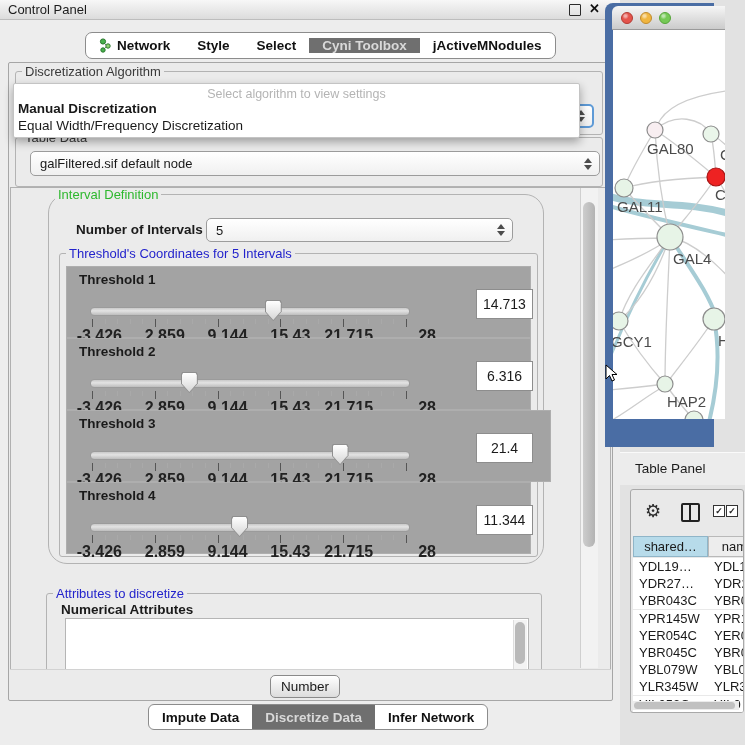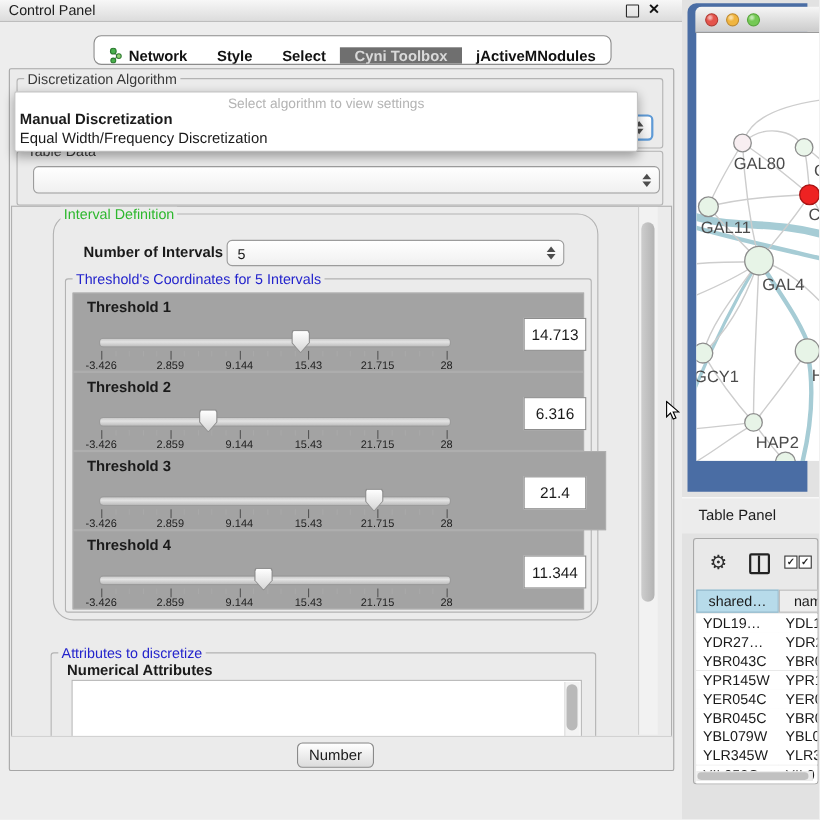--- a/index.html
+++ b/index.html
@@ -8,21 +8,21 @@
   .abs{position:absolute;}
 
   
   #control-panel{left:0;top:0;width:620px;height:745px;background:#ededed;}
   #cp-titlebar{left:0;top:0;width:620px;height:19px;
       background:linear-gradient(#f7f7f7,#dcdcdc);border-bottom:1px solid #bdbdbd;}
   #cp-title{left:8px;top:2px;font-size:13px;color:#1c1c1c;}
   #float-icon{left:569px;top:4px;width:10px;height:10px;border:1.6px solid #2b2b2b;border-radius:1px;}
   #close-icon{left:589px;top:1px;font-size:13px;font-weight:bold;color:#111;}
 
-  #cp-tabbar{left:85px;top:32px;height:25px;display:flex;align-items:flex-end;
+  #cp-tabbar{left:85px;top:32px;height:25px;display:flex;align-items:center;
       background:#fff;border:1px solid #8c8c8c;border-radius:7px;overflow:hidden;}
   .tab{display:flex;align-items:center;gap:5px;padding:0 13px;font-weight:bold;font-size:13.5px;color:#111;white-space:nowrap;}
   .tab.selected{background:#6f6f6f;color:#d9d9d9;}
   .tab-sep{width:1px;background:#c3c3c3;margin:5px 0;}
 
   #cp-outer{left:8px;top:62px;width:603px;height:637px;border:1px solid #a6a6a6;
       background:#ebebeb;border-radius:2px;}
 
   .group{position:absolute;border:1px solid #b3b3b3;border-radius:3px;}
   .group-label{position:absolute;top:-8px;left:6px;background:#ebebeb;padding:0 3px;font-size:13px;white-space:nowrap;}
@@ -55,22 +55,22 @@
   .thr-track{position:absolute;left:23px;top:40px;width:318px;height:7px;border-radius:4px;
       border:1px solid #9b9b9b;background:linear-gradient(#c9c9c9,#e3e3e3 40%,#bdbdbd);}
   .thr-handle-o{position:absolute;top:33px;width:17px;height:21px;
       clip-path:polygon(8% 0,92% 0,100% 12%,100% 55%,50% 100%,0 55%,0 12%);background:#8f8f8f;}
   .thr-handle-i{position:absolute;left:1px;top:1px;width:15px;height:19px;
       clip-path:polygon(8% 0,92% 0,100% 12%,100% 55%,50% 100%,0 55%,0 12%);
       background:linear-gradient(#ffffff,#d6d6d6);}
   .tick{position:absolute;width:1px;background:#8a8a8a;}
   .tick.minor{height:5px;background:#a9a9a9;}
   .tick.major{height:8px;background:#555;}
-  .tick-lbl{position:absolute;width:60px;margin-left:-30px;text-align:center;
-      font-size:10px;font-weight:normal;color:#222;}
+  .tick-lbl{position:absolute;width:60px;margin-left:-30px;text-align:right;
+      font-size:16px;font-weight:bold;color:#222;}
   .thr-value{position:absolute;left:409px;top:22px;width:55px;height:28px;background:#fff;
       border:1px solid #8d8d8d;font-size:14px;display:flex;align-items:center;justify-content:center;}
 
   
   #attr-list{position:absolute;left:18px;top:24px;width:462px;height:76px;background:#fff;
       border:1px solid #b5b5b5;overflow:hidden;}
   .attr-item{padding:1px 0 1px 8px;font-size:13px;line-height:15.5px;white-space:nowrap;}
   #attr-scroll{position:absolute;right:1px;top:1px;width:13px;height:74px;background:#f3f3f3;border-left:1px solid #ddd;}
   #attr-thumb{position:absolute;left:1px;top:2px;width:10px;height:42px;border-radius:5px;background:#b9b9b9;}
 
@@ -81,21 +81,21 @@
 
   #apply-row{left:1px;top:606px;width:601px;height:30px;background:#ebebeb;border-top:1px solid #d2d2d2;}
   #apply-btn{left:260px;top:5px;width:68px;height:21px;border:1px solid #8a8a8a;border-radius:5px;
       background:linear-gradient(#ffffff,#dcdcdc);font-size:13.5px;display:flex;align-items:center;justify-content:center;}
 
   #cp-bottom-tabs{left:148px;top:704px;height:24px;display:flex;background:#fff;
       border:1px solid #8c8c8c;border-radius:6px;overflow:hidden;}
 
   
   #right-bg{left:620px;top:0;width:125px;height:745px;background:#e2e2e2;}
-  #net-window{left:625px;top:3px;width:109px;height:444px;background:#4a6da4;border-top-left-radius:8px;}
+  #net-window{left:605px;top:3px;width:109px;height:444px;background:#4a6da4;border-top-left-radius:8px;}
   #net-titlebar{position:absolute;left:7px;top:3px;width:113px;height:24px;
       background:linear-gradient(#f6f6f6,#cbcbcb);border-top-left-radius:6px;border-bottom:1px solid #9a9a9a;
       display:flex;align-items:center;padding-left:9px;gap:7px;box-sizing:border-box;}
   .light{width:12px;height:12px;border-radius:50%;box-sizing:border-box;}
   #net-canvas{position:absolute;left:8px;top:27px;width:112px;height:389px;background:#fff;overflow:hidden;}
 
   #table-strip{left:620px;top:452px;width:125px;height:32px;background:#ececec;border-top:1px solid #fafafa;}
   #table-strip-title{left:15px;top:8px;font-size:13.5px;color:#1c1c1c;}
   #table-panel{left:630px;top:489px;width:112px;height:222px;background:#e9e9e9;
       border:1px solid #a9a9a9;border-radius:3px;overflow:hidden;}
@@ -165,20 +165,21 @@
           <span class="spin">
               <i class="up"></i>
               <i class="dn"></i>
             </span>
         </div>
       </div>
 
       <div class="group" id="tabledata-group" style="left:6px;top:74px;width:586px;height:48px;">
         <span class="group-label lbl-dark">Table Data</span>
         <div class="combo" style="left:14px;top:13px;width:570px;height:25px;">
+          <span>galFiltered.sif default node</span>
           <span class="spin">
               <i class="up"></i>
               <i class="dn"></i>
             </span>
         </div>
       </div>
 
       <div id="scroll-area" class="abs">
 
         <div class="group" style="left:37px;top:6px;width:494px;height:368px;border-radius:19px;">
@@ -380,20 +381,25 @@
     </div>
 
     <div id="algo-popup" class="abs">
       <div id="popup-placeholder" class="abs">Select algorithm to view settings</div>
       <div id="popup-items">
           <div class="popup-item first" style="top: 17px;">Manual Discretization</div>
           <div class="popup-item" style="top: 33.5px;">Equal Width/Frequency Discretization</div>
         </div>
     </div>
 
+    <div id="cp-bottom-tabs" class="abs">
+        <div class="tab">Impute Data</div>
+        <div class="tab selected">Discretize Data</div>
+        <div class="tab">Infer Network</div>
+      </div>
   </div>
 
   <div id="right-bg" class="abs"></div>
 
   <div id="net-window" class="abs">
     <div id="net-titlebar">
         <div class="light" style="background: radial-gradient(circle at 35% 30%, rgba(255, 255, 255, 0.533) 10%, transparent 35%), rgb(228, 84, 76); border: 1px solid rgb(178, 60, 52);"></div>
         <div class="light" style="background: radial-gradient(circle at 35% 30%, rgba(255, 255, 255, 0.533) 10%, transparent 35%), rgb(240, 181, 63); border: 1px solid rgb(192, 139, 47);"></div>
         <div class="light" style="background: radial-gradient(circle at 35% 30%, rgba(255, 255, 255, 0.533) 10%, transparent 35%), rgb(117, 201, 85); border: 1px solid rgb(87, 165, 59);"></div>
       </div>

